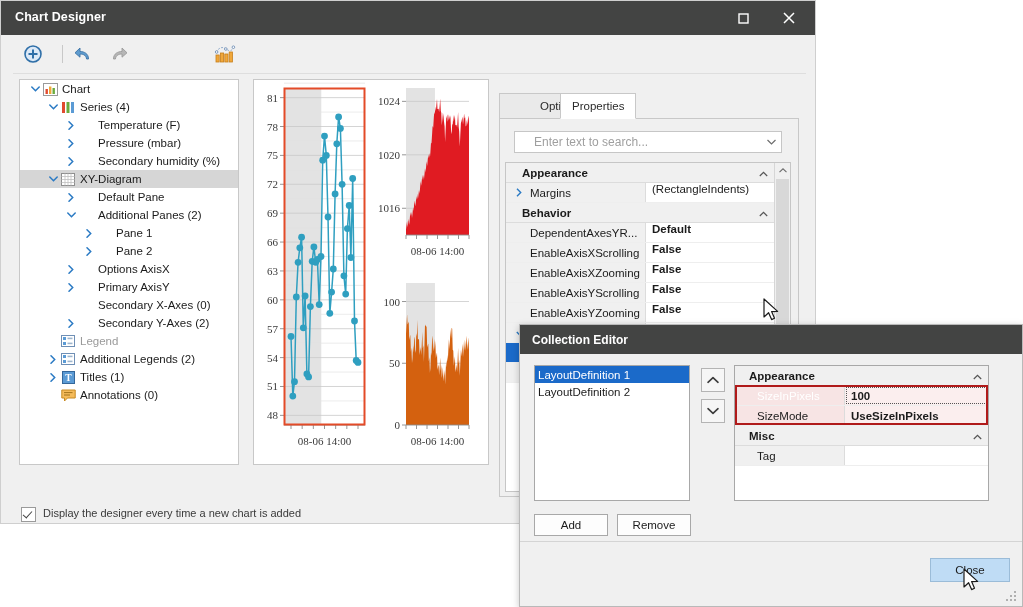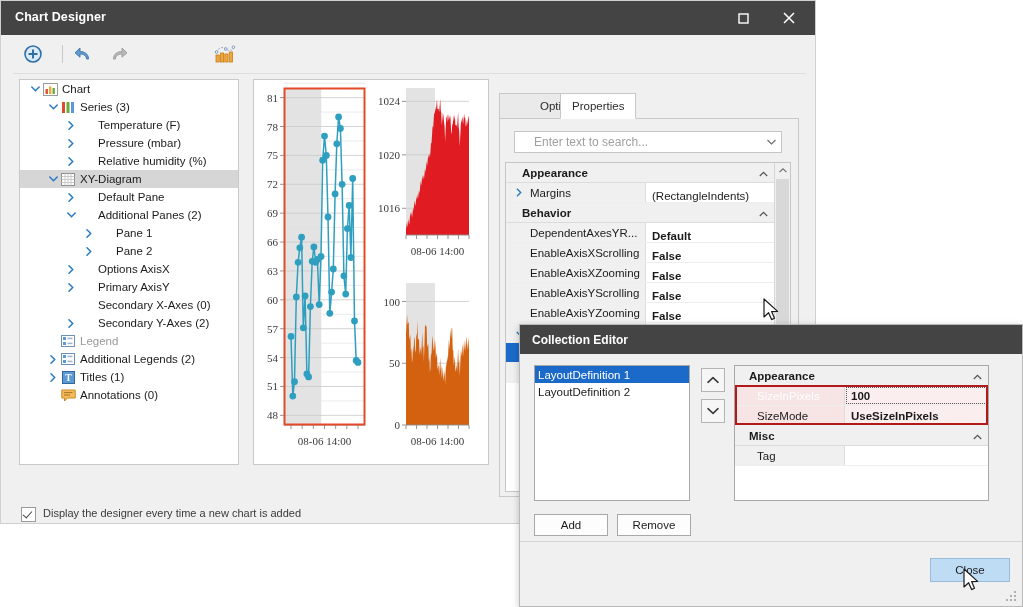--- a/index.html
+++ b/index.html
@@ -259,21 +259,21 @@
     padding-left: 24px;
     overflow: hidden;
   }
   .pg-name.indent2 { padding-left: 36px; }
   .pg-name .subexp {
     position: absolute; left: 10px; top: 4px;
   }
   .pg-val {
     flex: 1 1 auto;
     background: #ffffff;
-    display: flex; align-items: flex-end;
+    display: flex; align-items: flex-start;
     padding-left: 6px;
     color: #1b1b1b;
     box-sizing: border-box;
     overflow: hidden;
   }
   .pg-val.bold { font-weight: bold; }
   .pg-row.selected .pg-name {
     background: #1b6ac9;
     color: #ffffff;
   }
@@ -516,21 +516,21 @@
                   <path d="M0.8 1 L4.5 4.7 L8.2 1" stroke="#2a7ac4" stroke-width="1.5" fill="none" stroke-linecap="round"></path>
                 </svg>
               </span>
               <span class="ticon">
                 <svg width="15" height="13" viewBox="0 0 15 13">
                   <rect x="1" y="1" width="3" height="11" fill="#e04a2f"></rect>
                   <rect x="5.5" y="1" width="3" height="11" fill="#6aab3e"></rect>
                   <rect x="10" y="1" width="3" height="11" fill="#5b9bd5"></rect>
                 </svg>
               </span>
-              <span class="tlabel">Series (3)</span>
+              <span class="tlabel">Series (4)</span>
             </div>
             <div class="tree-row">
               <span style="display: inline-block; flex: 0 0 auto; width: 44px; height: 18px;"></span>
               <span class="exp">
                 <svg width="6" height="9" viewBox="0 0 6 9">
                   <path d="M1 0.8 L4.7 4.5 L1 8.2" stroke="#2a7ac4" stroke-width="1.5" fill="none" stroke-linecap="round"></path>
                 </svg>
               </span>
               <span class="ticon"></span>
               <span class="tlabel">Temperature (F)</span>
@@ -546,21 +546,21 @@
               <span class="tlabel">Pressure (mbar)</span>
             </div>
             <div class="tree-row">
               <span style="display: inline-block; flex: 0 0 auto; width: 44px; height: 18px;"></span>
               <span class="exp">
                 <svg width="6" height="9" viewBox="0 0 6 9">
                   <path d="M1 0.8 L4.7 4.5 L1 8.2" stroke="#2a7ac4" stroke-width="1.5" fill="none" stroke-linecap="round"></path>
                 </svg>
               </span>
               <span class="ticon"></span>
-              <span class="tlabel">Relative humidity (%)</span>
+              <span class="tlabel">Secondary humidity (%)</span>
             </div>
             <div class="tree-row selected">
               <span style="display: inline-block; flex: 0 0 auto; width: 26px; height: 18px;"></span>
               <span class="exp">
                 <svg width="9" height="6" viewBox="0 0 9 6">
                   <path d="M0.8 1 L4.5 4.7 L8.2 1" stroke="#2a7ac4" stroke-width="1.5" fill="none" stroke-linecap="round"></path>
                 </svg>
               </span>
               <span class="ticon">
                 <svg width="14" height="13" viewBox="0 0 14 13">

